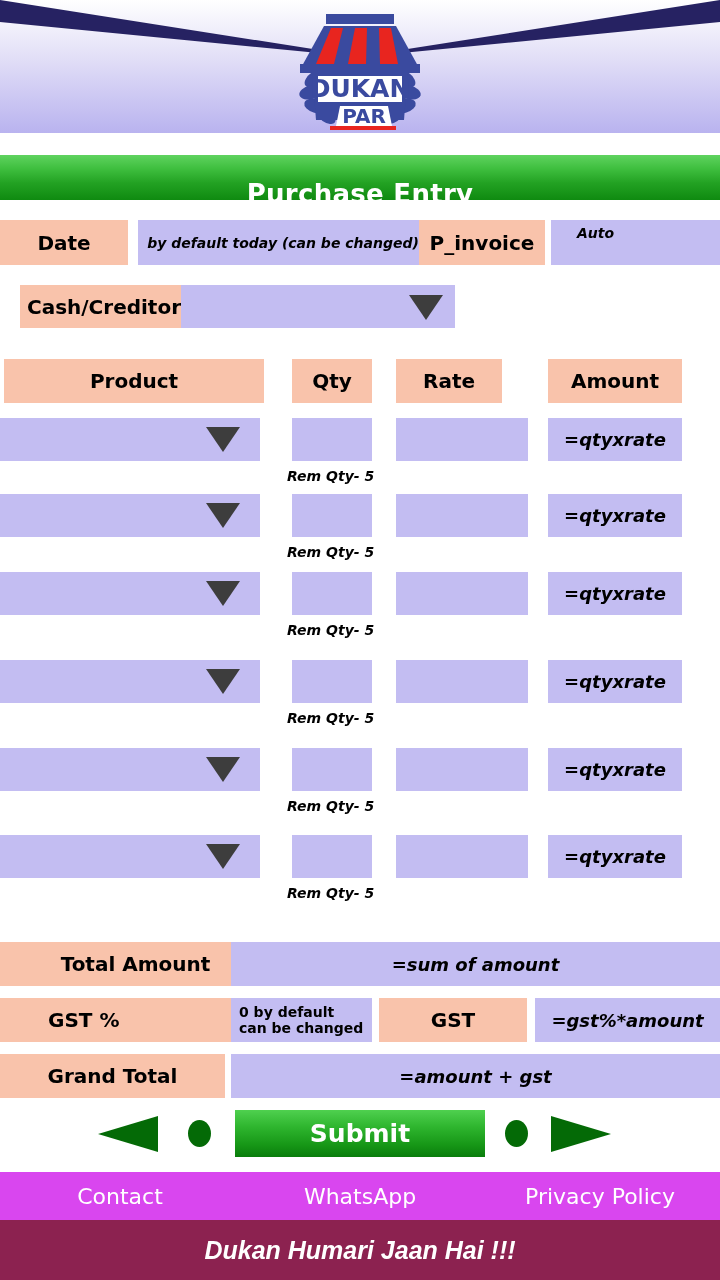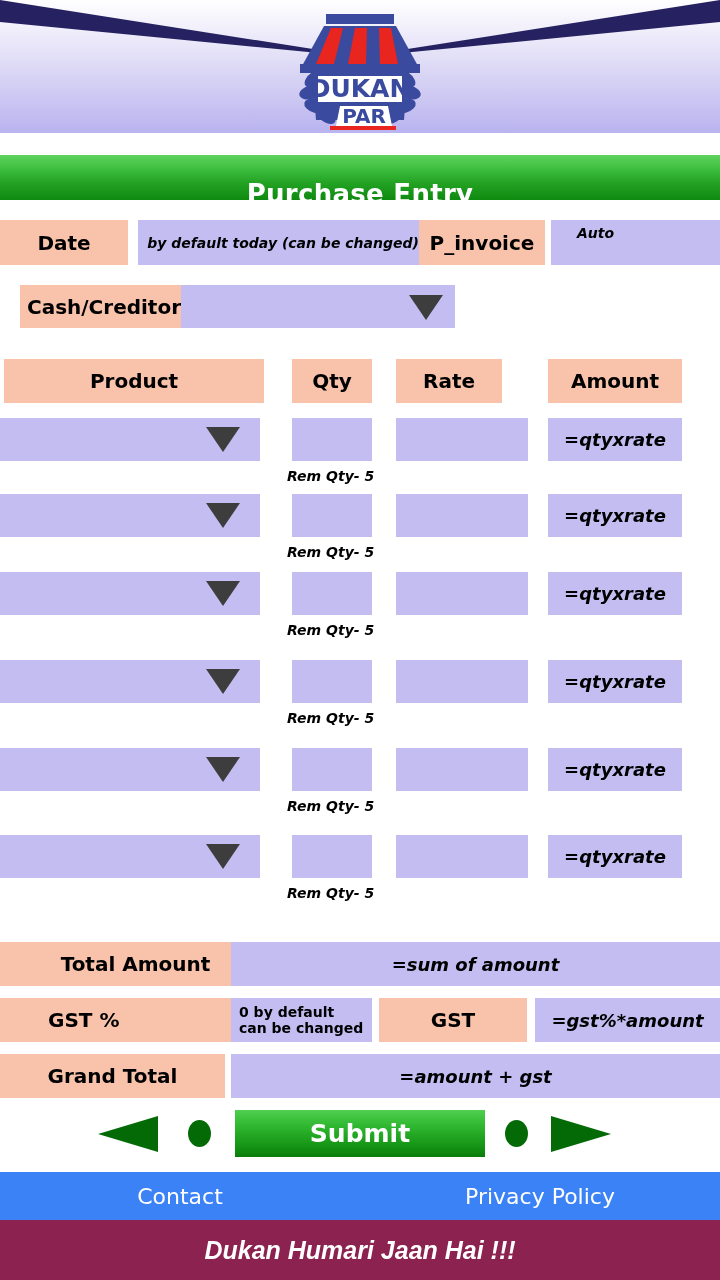--- a/index.html
+++ b/index.html
@@ -144,21 +144,21 @@
     top: 1120px;
   }
   .dot.left { left: 188px; }
   .dot.right { left: 505px; }
 
   
   .footer-nav {
     position: absolute;
     left: 0; top: 1172px;
     width: 720px; height: 48px;
-    background: #3b82f6;
+    background: #d946ef;
     display: flex;
     align-items: center;
   }
   .footer-nav a {
     flex: 1;
     text-align: center;
     color: #ffffff;
     font-size: 22px;
     font-family: "DejaVu Sans", sans-serif;
     text-decoration: none;
@@ -354,15 +354,16 @@
 </div>
 
 <div class="arrow-left"></div>
 <div class="dot left"></div>
 <button class="submit-btn">Submit</button>
 <div class="dot right"></div>
 <div class="arrow-right"></div>
 
 <div class="footer-nav">
   <a href="#">Contact</a>
+  <a href="#">WhatsApp</a>
   <a href="#">Privacy Policy</a>
 </div>
 <div class="footer-tag">Dukan Humari Jaan Hai !!!</div>
 
 </body></html>

